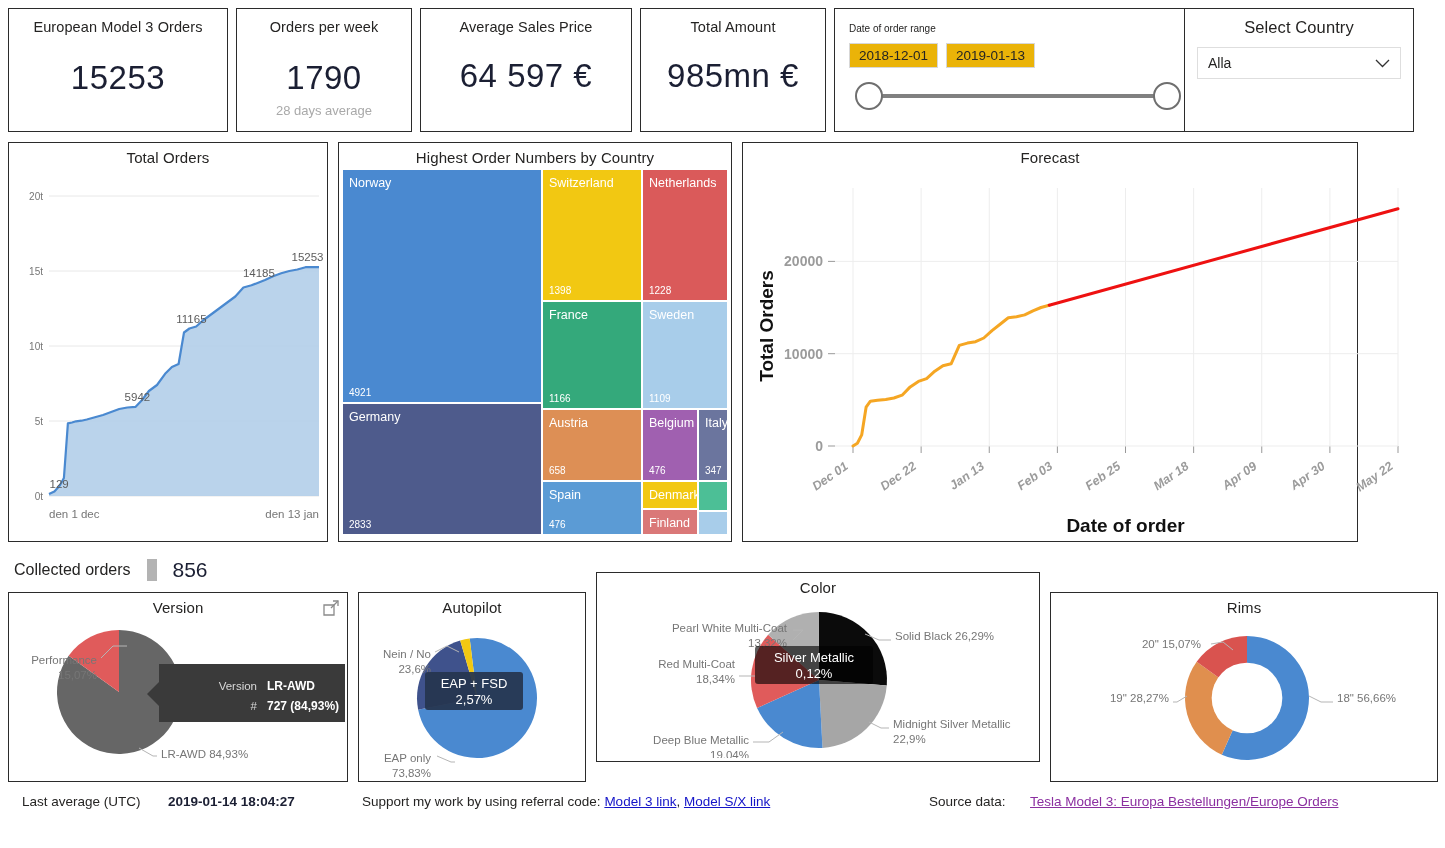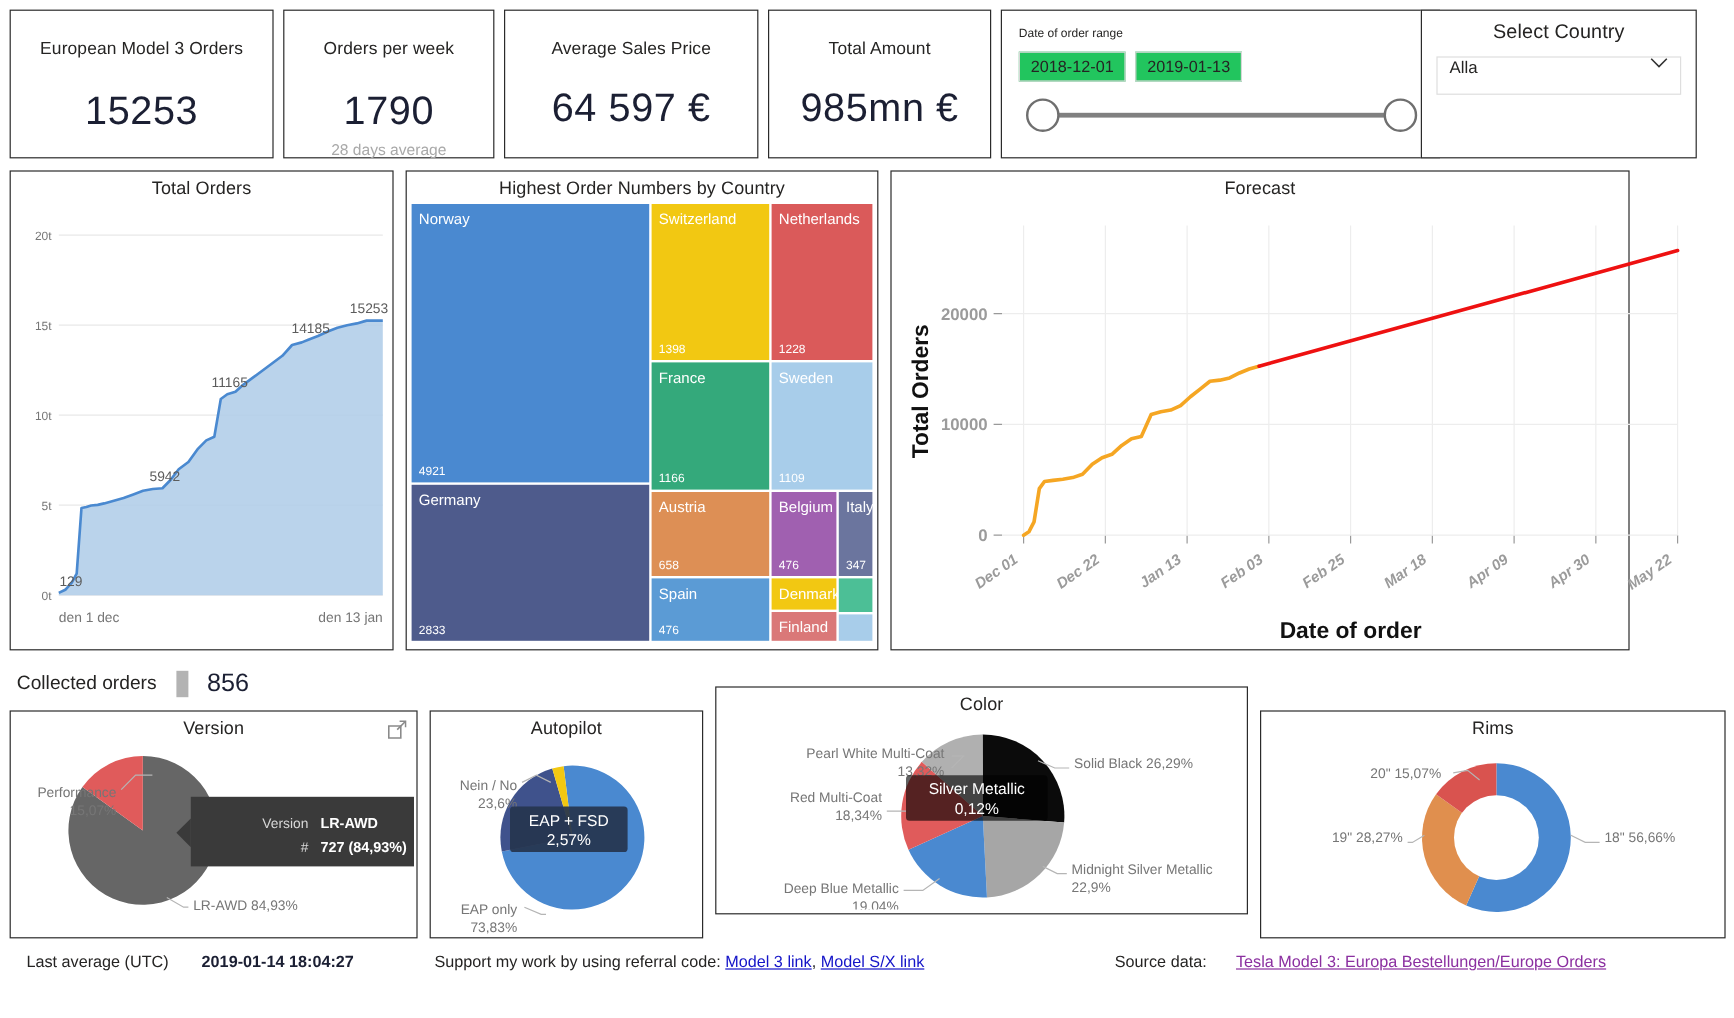--- a/index.html
+++ b/index.html
@@ -14,62 +14,62 @@
   .page { position: relative; width: 1445px; height: 848px; }
 
   
   .kpi-row { position: absolute; left: 0; top: 0; width: 1445px; height: 140px; }
   .card {
     position: absolute; top: 8px; height: 124px;
     border: 1px solid #2b2b2b; background: #fff;
     display: flex; flex-direction: column; align-items: center;
   }
   .card-title {
-    font-size: 14.5px; color: #252423; margin-top: 24px; letter-spacing: .1px;
+    font-size: 14.5px; color: #252423; margin-top: 10px; letter-spacing: .1px;
   }
   .card-value {
     font-size: 33px; font-weight: 400; color: #1b1f33; letter-spacing: .5px;
   }
   .kpi1 { left: 8px; width: 220px; }
   .kpi1 .card-value { margin-top: 24px; }
   .kpi2 { left: 236px; width: 176px; }
   .kpi2 .card-value { margin-top: 24px; }
   .card-sub { font-size: 13px; color: #a9a9a9; margin-top: 6px; }
   .kpi3 { left: 420px; width: 212px; }
   .kpi3 .card-value { margin-top: 22px; }
   .kpi4 { left: 640px; width: 186px; }
   .kpi4 .card-value { margin-top: 22px; }
 
   
   .daterange { left: 834px; width: 366px; align-items: stretch; }
   .dr-label { font-size: 10px; color: #252423; margin: 14px 0 0 14px; }
   .dr-inputs { display: flex; gap: 8px; margin: 9px 0 0 14px; }
   .dr-input {
-    border: 1px solid #d7d7d7; background: #22c55e;
+    border: 1px solid #d7d7d7; background: #eab308;
     font-size: 13.5px; color: #252423; padding: 4px 9px;
     font-family: "Liberation Sans", sans-serif;
   }
   .dr-slider { position: relative; margin: 14px 18px 0 20px; height: 30px; }
   .dr-track {
     position: absolute; left: 16px; right: 16px; top: 12px; height: 4px;
     background: #808080;
   }
   .dr-knob {
     position: absolute; top: 0; width: 28px; height: 28px; border-radius: 50%;
     border: 2px solid #6f6f6f; background: #fff;
   }
   .dr-knob.left { left: 0; }
   .dr-knob.right { right: 0; }
 
   
   .country { left: 1184px; width: 230px; align-items: stretch; }
   .country .card-title { text-align: center; font-size: 16.5px; margin-top: 9px; }
   .select-box {
     margin: 10px 12px 0 12px; height: 32px; border: 1px solid #dedede;
-    background: #fff; display: flex; padding: 0 10px;
+    background: #fff; display: flex; align-items: center; padding: 12px 10px;
     justify-content: space-between;
   }
   .select-val { font-size: 14px; color: #252423; }
   .chev { width: 15px; height: 9px; }
 
   
   .panel {
     position: absolute; border: 1px solid #2b2b2b; background: #fff;
   }
   .panel-title {

